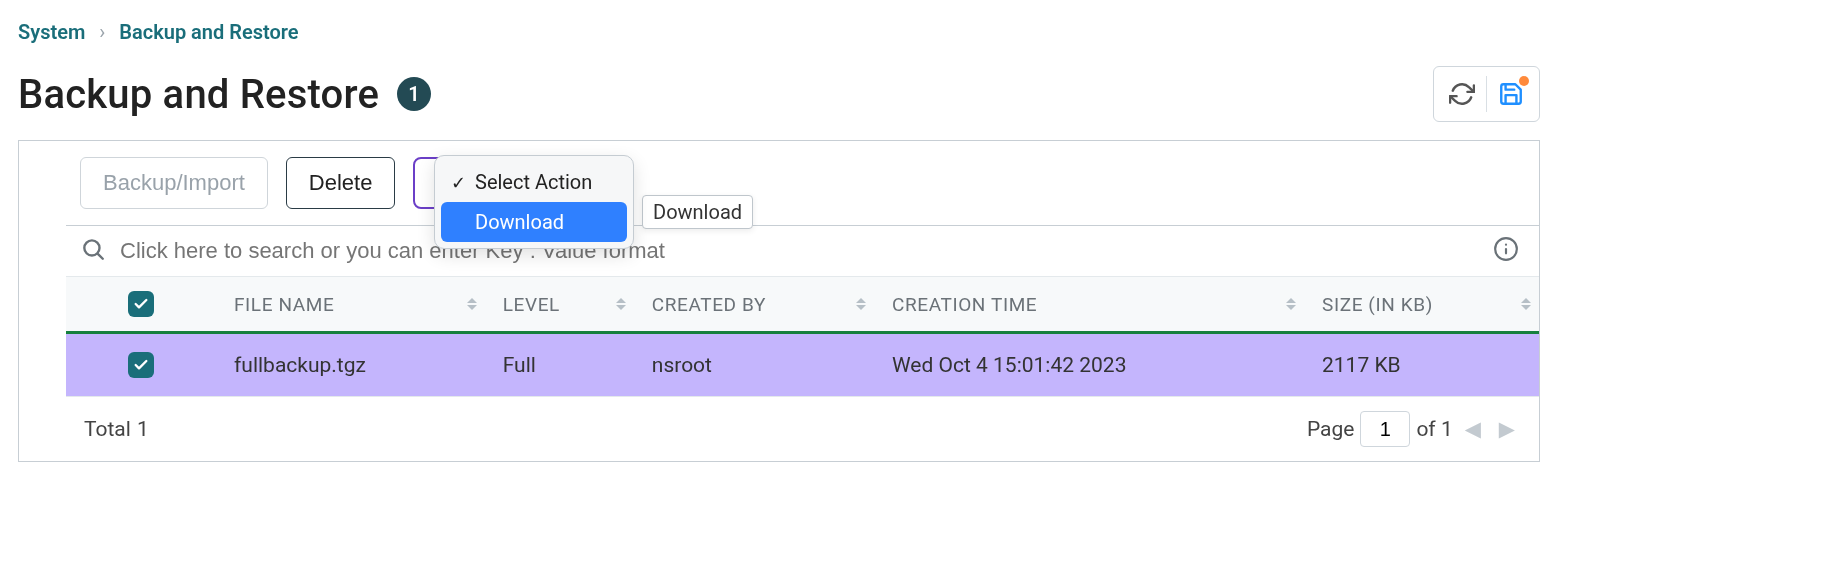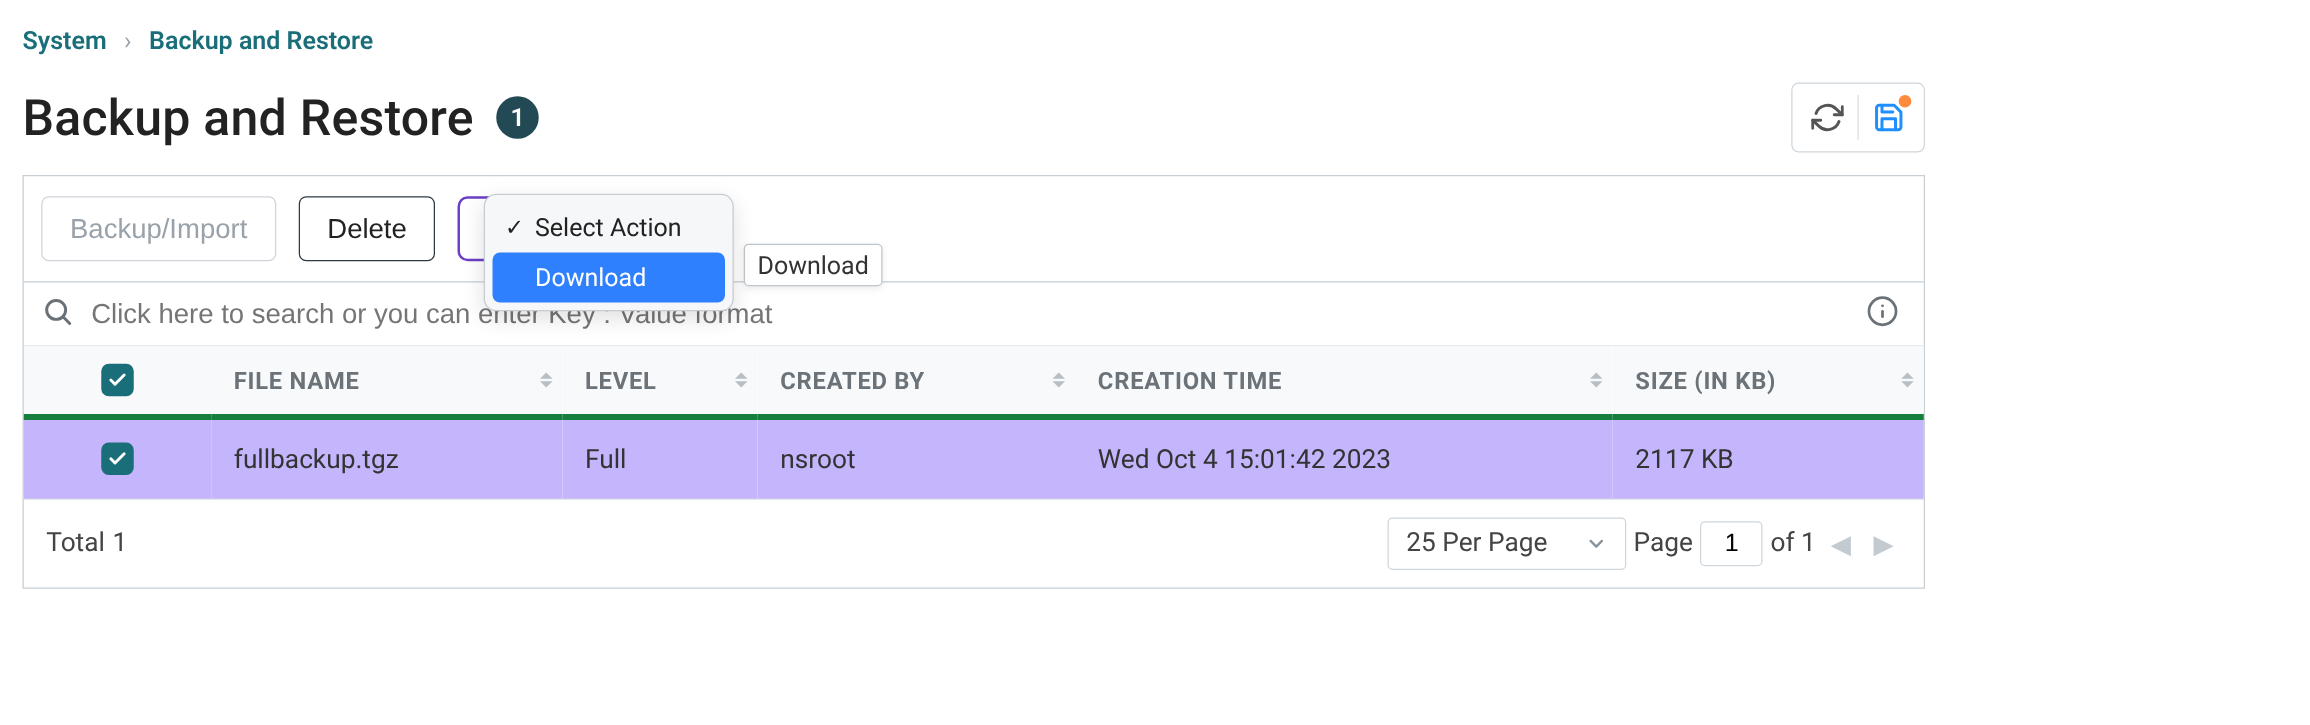--- a/index.html
+++ b/index.html
@@ -56,20 +56,21 @@
       background: transparent;
       border: none;
     }
     .title-actions .divider { width: 1px; height: 36px; background: #d9dfe4; margin: 0 4px; }
     .save-icon { position: relative; color: #1f8fff; }
     .save-icon .dot { position: absolute; top: 2px; right: 2px; width: 10px; height: 10px; background: #ff8a3c; border-radius: 50%; }
     
     .panel {
       border: 1px solid #c7ced4;
       width: calc(100% - 290px);
+      padding-left: 47px;
     }
     
     .toolbar {
       display: flex; align-items: center;
       padding: 16px 14px;
       gap: 18px;
       border-bottom: 1px solid #c7ced4;
       position: relative;
     }
     .btn {
@@ -142,26 +143,26 @@
       color: #6a7278;
       background: transparent;
     }
     .info-icon { color: #6a7278; }
     .info-icon-wrap { margin-left: auto; padding-right: 6px; }
     
     table.data { width: 100%; border-collapse: collapse; }
     thead th {
       text-align: left;
       font-size: 19px;
-      font-weight: 700;
+      font-weight: 400;
       letter-spacing: 0.6px;
       color: #6b7278;
       background: #f7f9fa;
       border-top: 1px solid #e4e9ec;
-      border-bottom: 5px solid #15803d;
+      border-bottom: 3px solid #15803d;
       padding: 14px 18px;
       position: relative;
     }
     thead th .sort-handles {
       position: absolute; right: 8px; top: 50%; transform: translateY(-50%);
       display: flex; flex-direction: column; gap: 2px;
     }
     thead th .sort-handles span { width: 0; height: 0; border-left: 5px solid transparent; border-right: 5px solid transparent; }
     thead th .sort-handles .up { border-bottom: 5px solid #b6bfc6; }
     thead th .sort-handles .dn { border-top: 5px solid #b6bfc6; }
@@ -328,26 +329,20 @@
         <td>Wed Oct  4 15:01:42 2023</td>
         <td>2117 KB</td>
       </tr>
     </tbody>
   </table>
 
   <div class="table-footer">
     <span>Total</span>
     <span>1</span>
     <span class="spacer"></span>
-    <span class="perpage">
-      <span>25 Per Page</span>
-      <svg width="18" height="18" viewBox="0 0 24 24" fill="none" stroke="#8a9299" stroke-width="2.5" stroke-linecap="round" stroke-linejoin="round">
-          <polyline points="6 9 12 15 18 9"></polyline>
-        </svg>
-    </span>
     <span>Page</span>
     <input class="page-input" value="1" style="">
     <span>of 1</span>
     <span class="nav-arrow">◀</span>
     <span class="nav-arrow">▶</span>
   </div>
 
 </div>
 
 </body></html>

